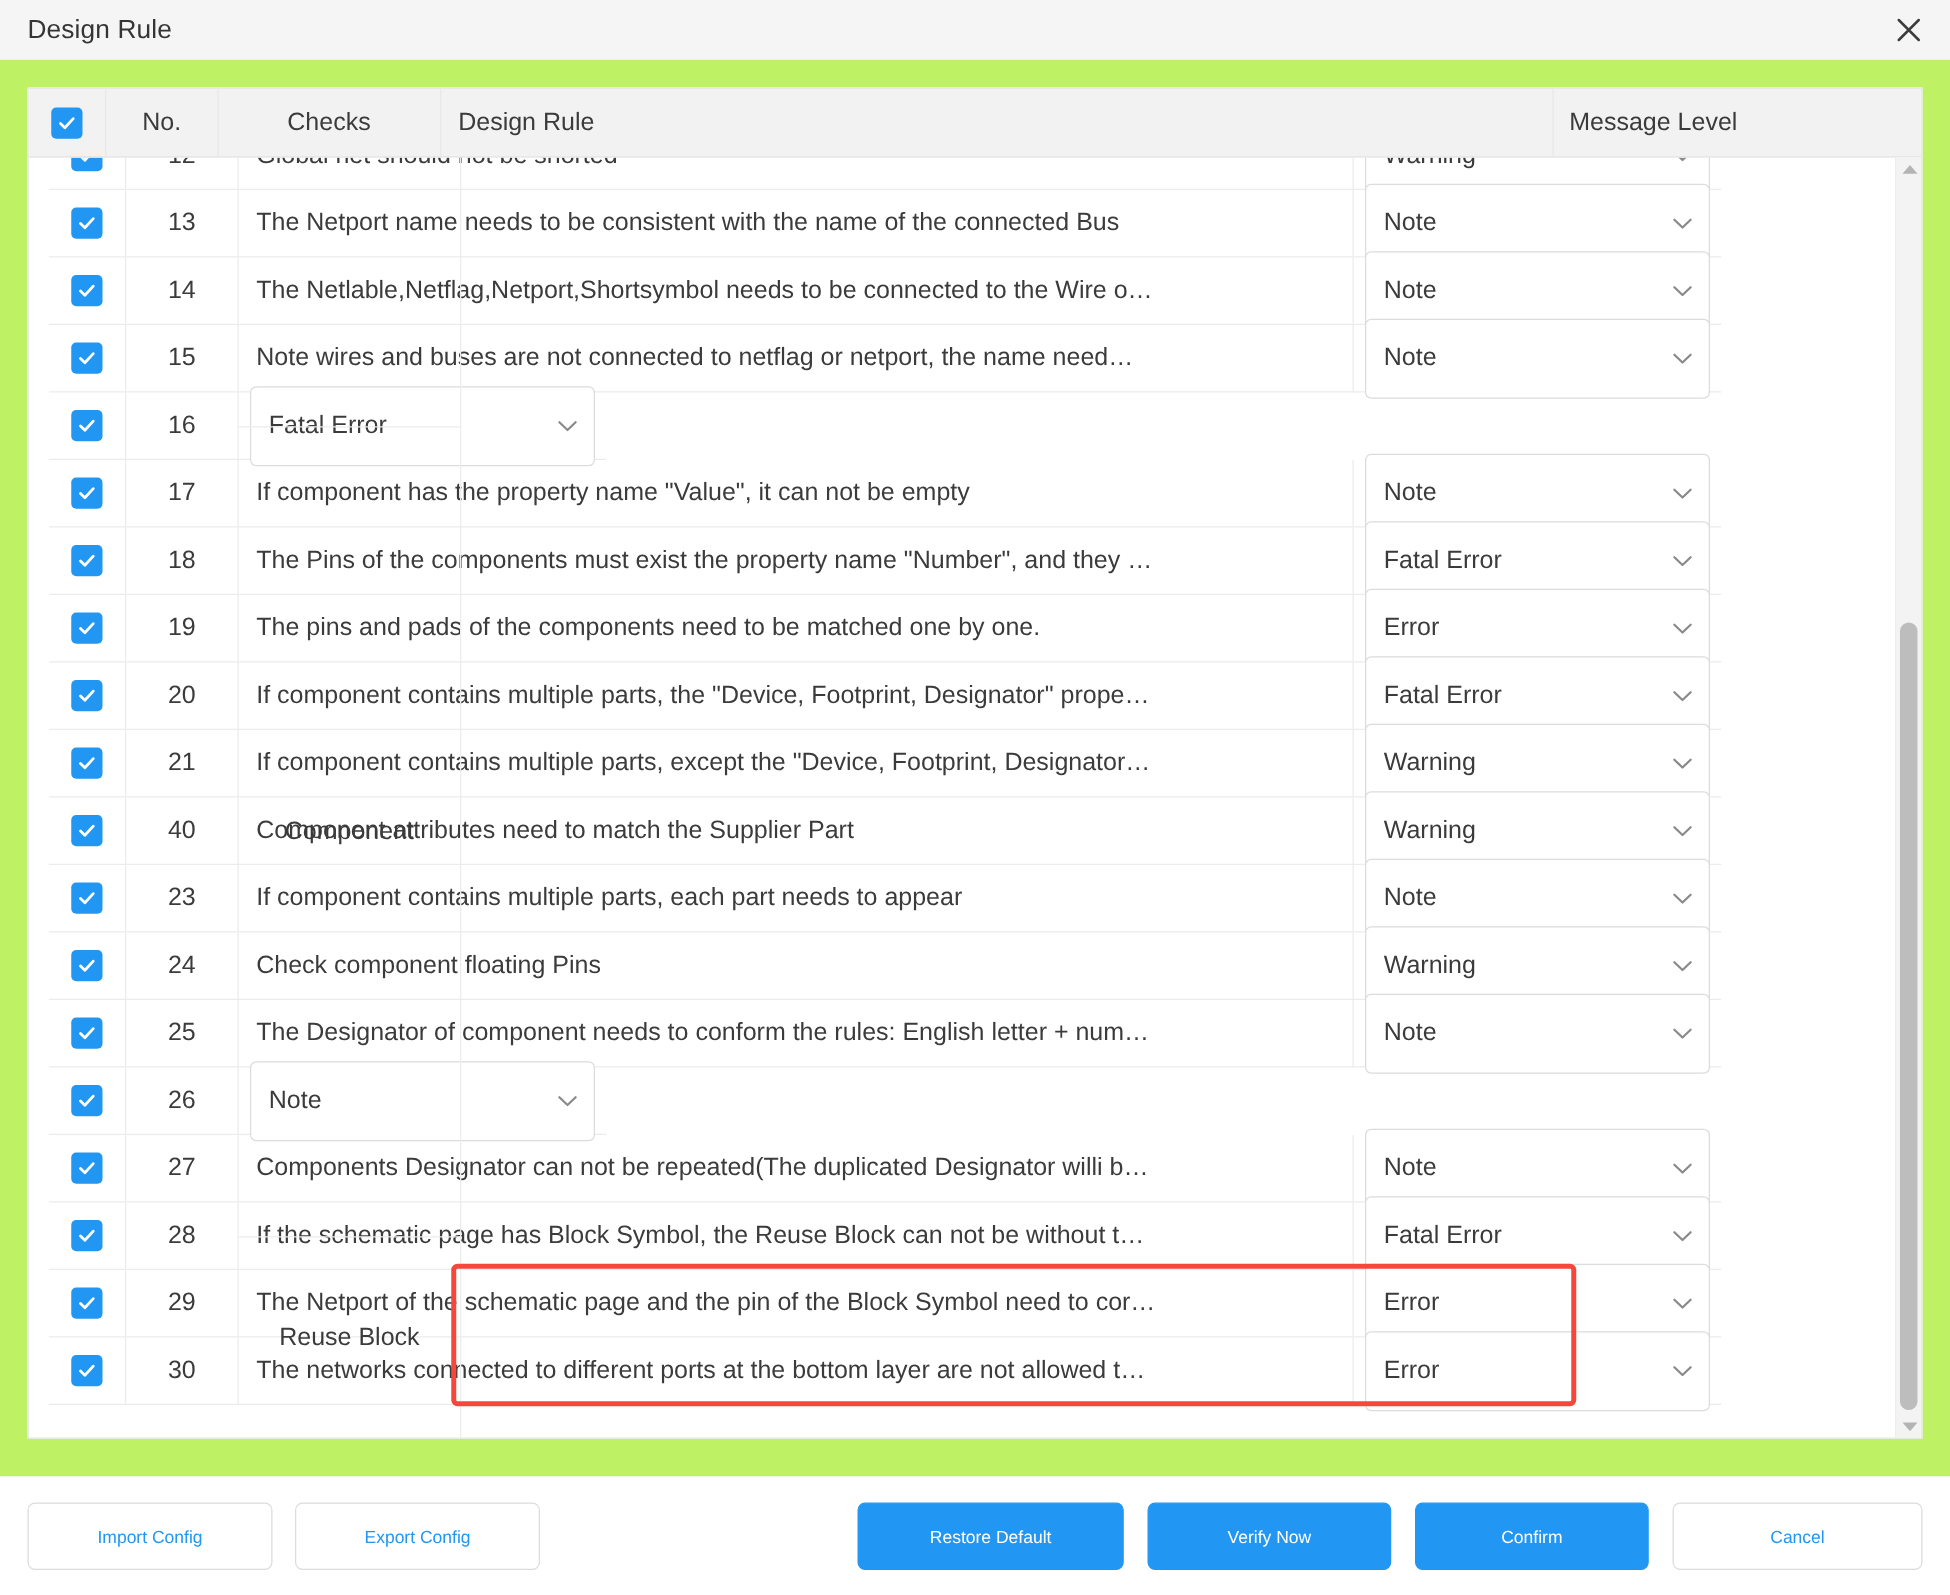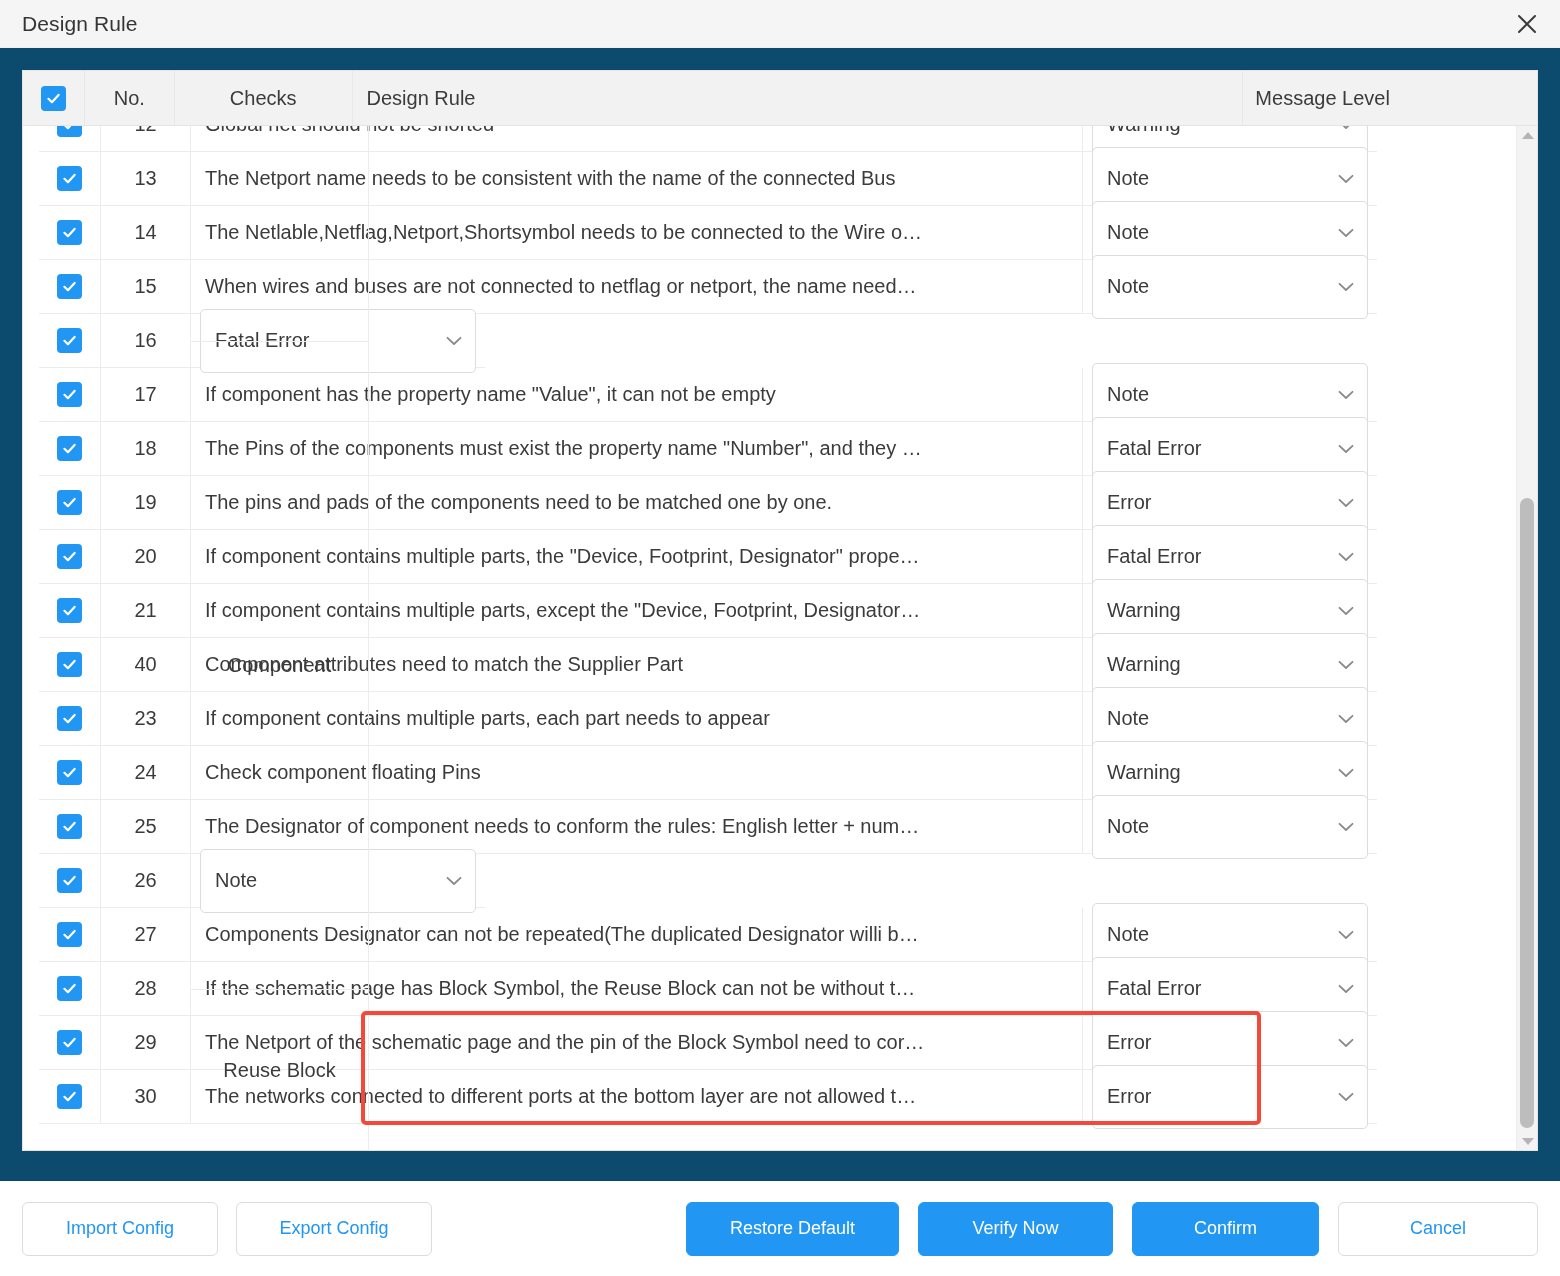--- a/index.html
+++ b/index.html
@@ -8,21 +8,21 @@
     width: 1560px; height: 1276px;
     background: #ffffff;
     font-family: "Liberation Sans", "DejaVu Sans", sans-serif;
     overflow: hidden;
   }
 
   
   .dialog {
     position: relative;
     width: 1560px; height: 1276px;
-    background: #0c4a6e;
+    background: #bef264;
     display: flex;
     flex-direction: column;
   }
 
   
   .titlebar {
     height: 48px;
     min-height: 48px;
     background: #f5f5f5;
     border-bottom: 1px solid #f0f0f0;
@@ -240,21 +240,21 @@
     align-items: center;
     padding: 0 22px;
     background: #fff;
   }
   .footer-left { display: flex; gap: 18px; }
   .footer-right { margin-left: auto; display: flex; gap: 19px; }
 
   .btn {
     height: 54px;
     border-radius: 6px;
-    font-size: 18px;
+    font-size: 14px;
     display: inline-flex;
     align-items: center;
     justify-content: center;
     cursor: pointer;
     padding: 0 22px;
     white-space: nowrap;
     user-select: none;
   }
   .btn-ghost {
     background: #fff;
@@ -378,21 +378,21 @@
             <div class="row">
               <div class="cell c-check">
                 <span class="cb">
                   <svg width="17" height="17" viewBox="0 0 17 17" aria-hidden="true">
                     <path d="M3.4 8.8 L6.9 12.2 L13.6 4.9" stroke="#fff" stroke-width="2.2" fill="none" stroke-linecap="round" stroke-linejoin="round"></path>
                   </svg>
                 </span>
               </div>
               <div class="cell c-no">15</div>
               <div class="cell c-rule">
-                <span class="rule-text">When wires and buses are not connected to netflag or netport, the name need…</span>
+                <span class="rule-text">Note wires and buses are not connected to netflag or netport, the name need…</span>
               </div>
               <div class="cell c-level">
                 <div class="sel">
                   <span>Note</span>
                   <span class="chev">
                     <svg width="16" height="10" viewBox="0 0 16 10" aria-hidden="true">
                       <path d="M1.5 1.8 L8 8 L14.5 1.8" stroke="#8a8a8a" stroke-width="1.8" fill="none" stroke-linecap="round" stroke-linejoin="round"></path>
                     </svg>
                   </span>
                 </div>

